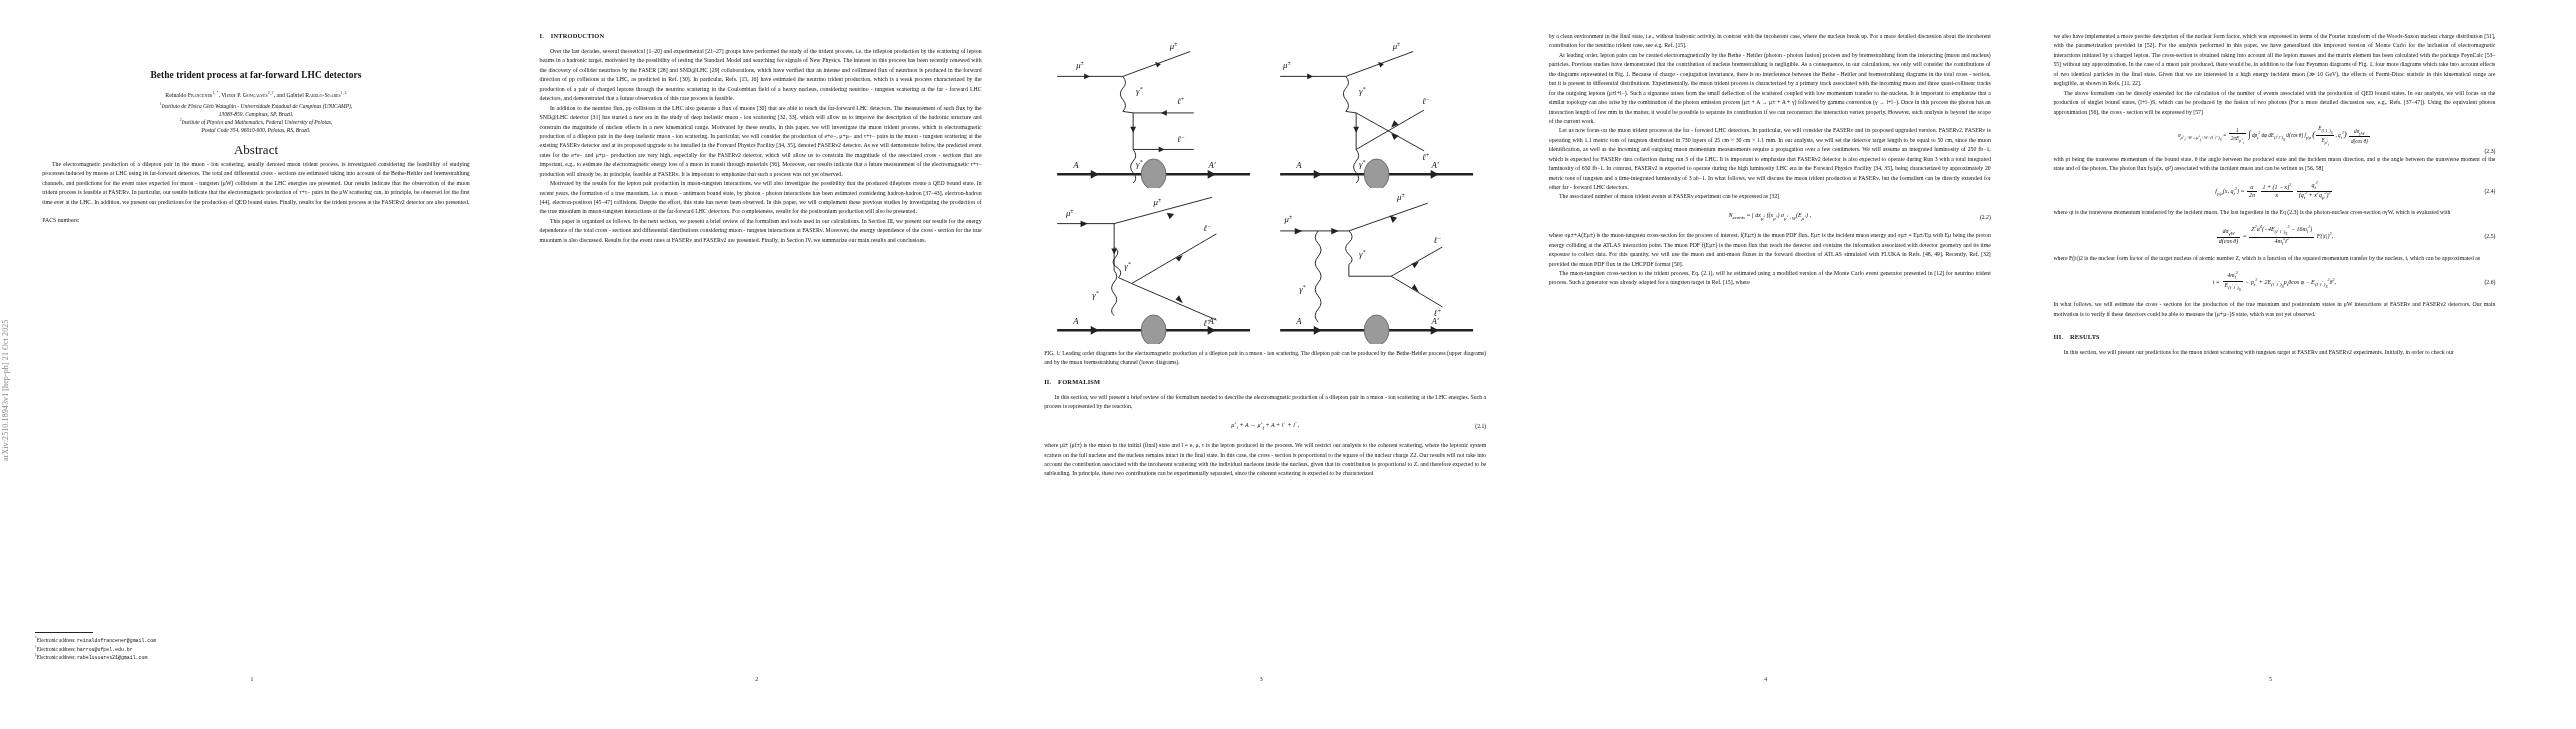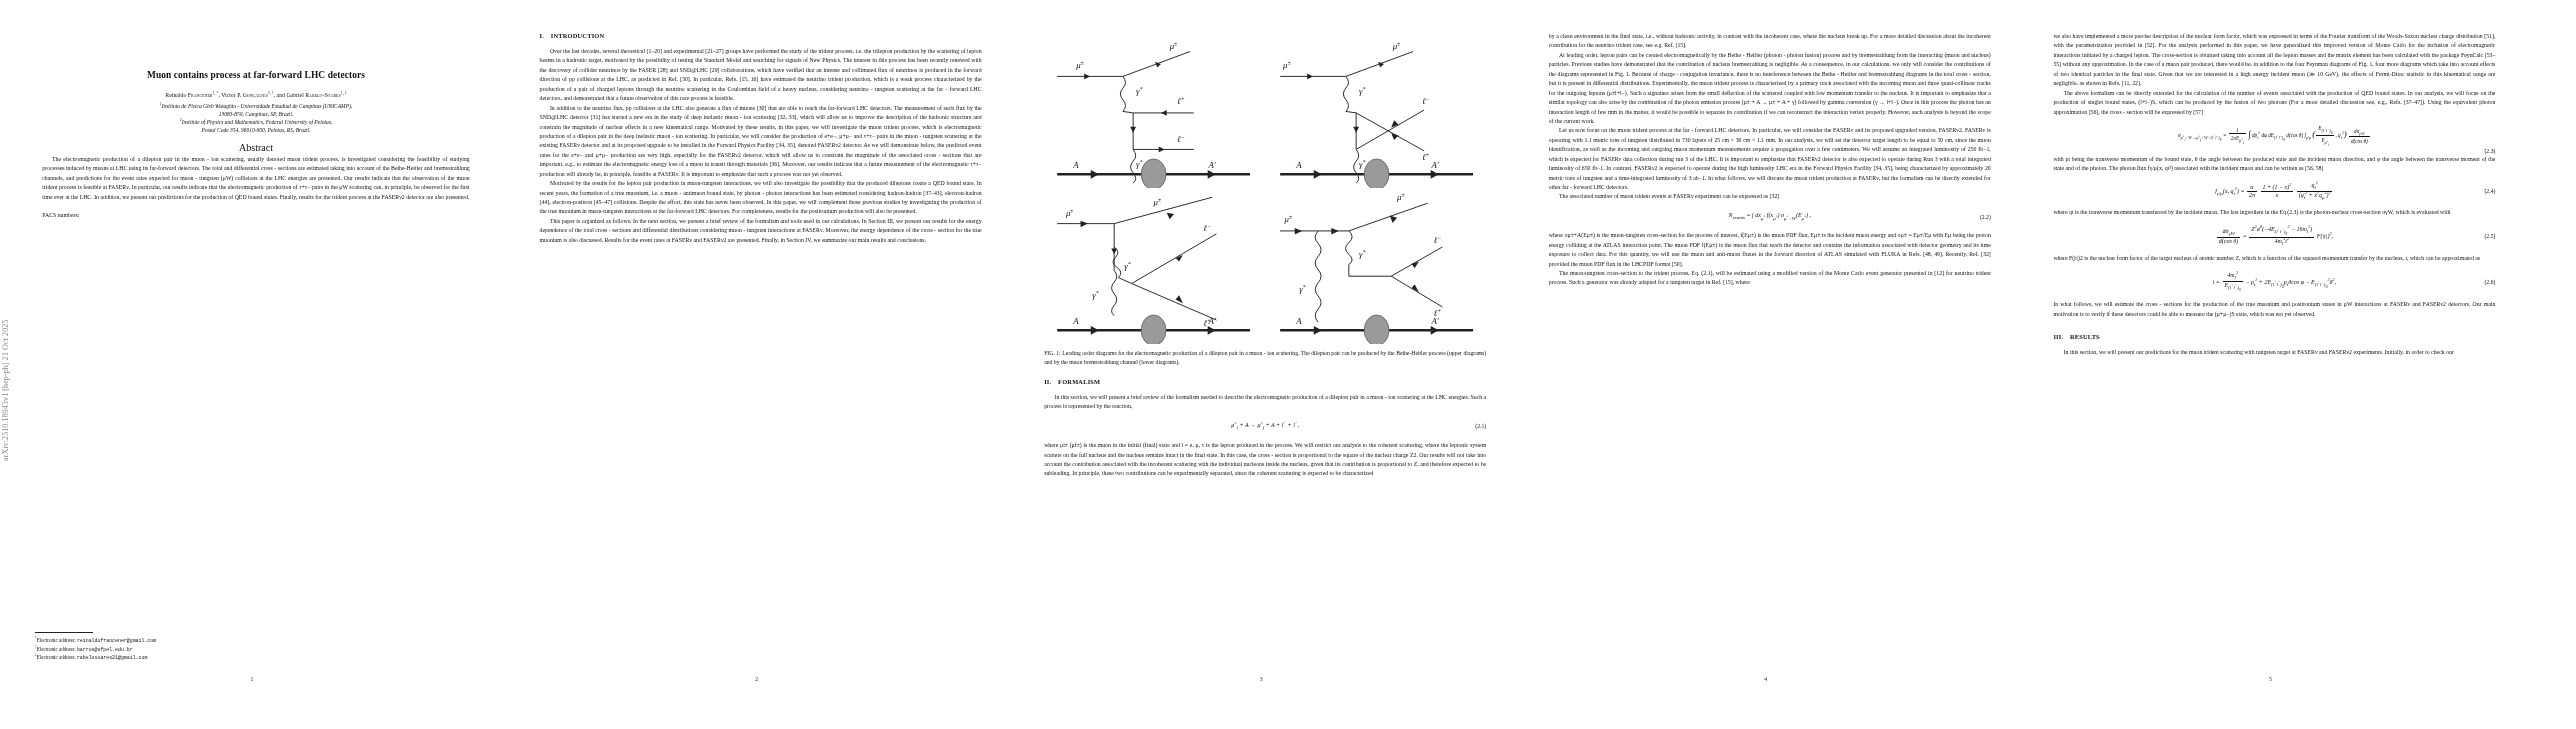--- a/index.html
+++ b/index.html
@@ -80,21 +80,21 @@
   sup { font-size: 68%; vertical-align: super; line-height: 0; }
   .affil {
     text-align: center;
     font-style: italic;
     font-size: 5.5px;
     line-height: 1.45;
     margin: 0 12px;
   }
   .abstract-head {
     text-align: center;
-    font-size: 10px;
+    font-size: 13px;
     margin: 6.7px 0 2.4px 0;
   }
   .abstract-body {
     font-size: 5.8px;
     line-height: 1.62;
     text-align: justify;
     text-indent: 9.7px;
     margin: 0 7.3px;
     hyphens: auto;
   }
@@ -188,21 +188,21 @@
 </head>
 <body>
 
 <div id="viewer">
 
   <div class="page">
     <div class="arxiv-spine">arXiv:2510.18943v1  [hep-ph]  21 Oct 2025</div>
 
     <div class="page-inner">
 
-      <div class="doc-title">Muon contains process at far-forward LHC detectors</div>
+      <div class="doc-title">Bethe trident process at far-forward LHC detectors</div>
 
       <div class="authors">
         <span>Reinaldo </span><span class="sc">Francener</span><sup>1, *</sup>,<span> Victor P. </span><span class="sc">Gonçalves</span><sup>2, †</sup>,<span> and Gabriel </span><span class="sc">Rabelo-Soares</span><sup>1, ‡</sup>
       </div>
 
       <div class="affil">
         <sup>1</sup><span>Instituto de Física Gleb Wataghin - Universidade Estadual de Campinas (UNICAMP),</span><br>
         <span>13083-859, Campinas, SP, Brazil.</span>
       </div>
       <div class="affil">

